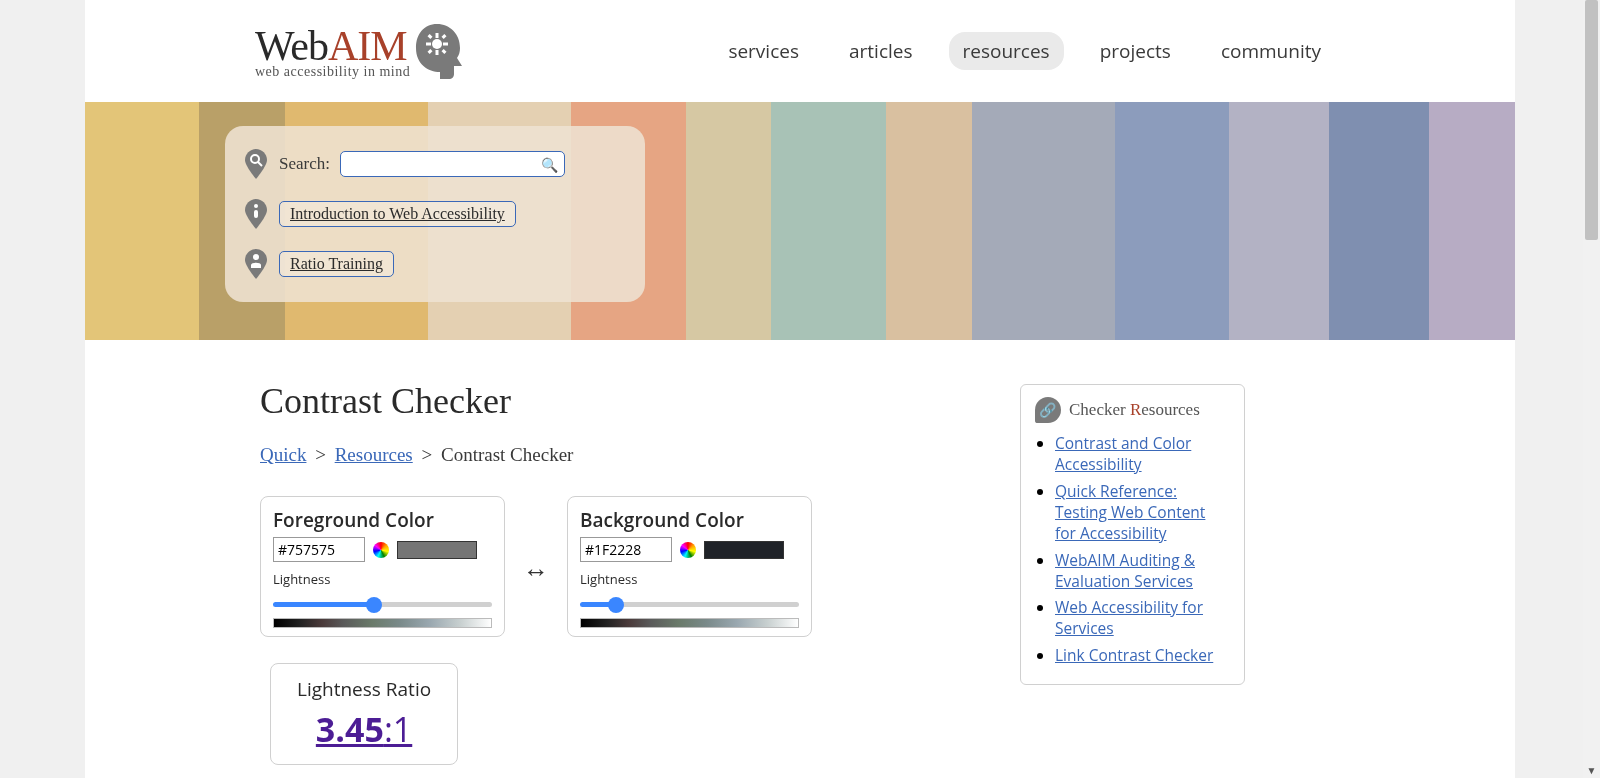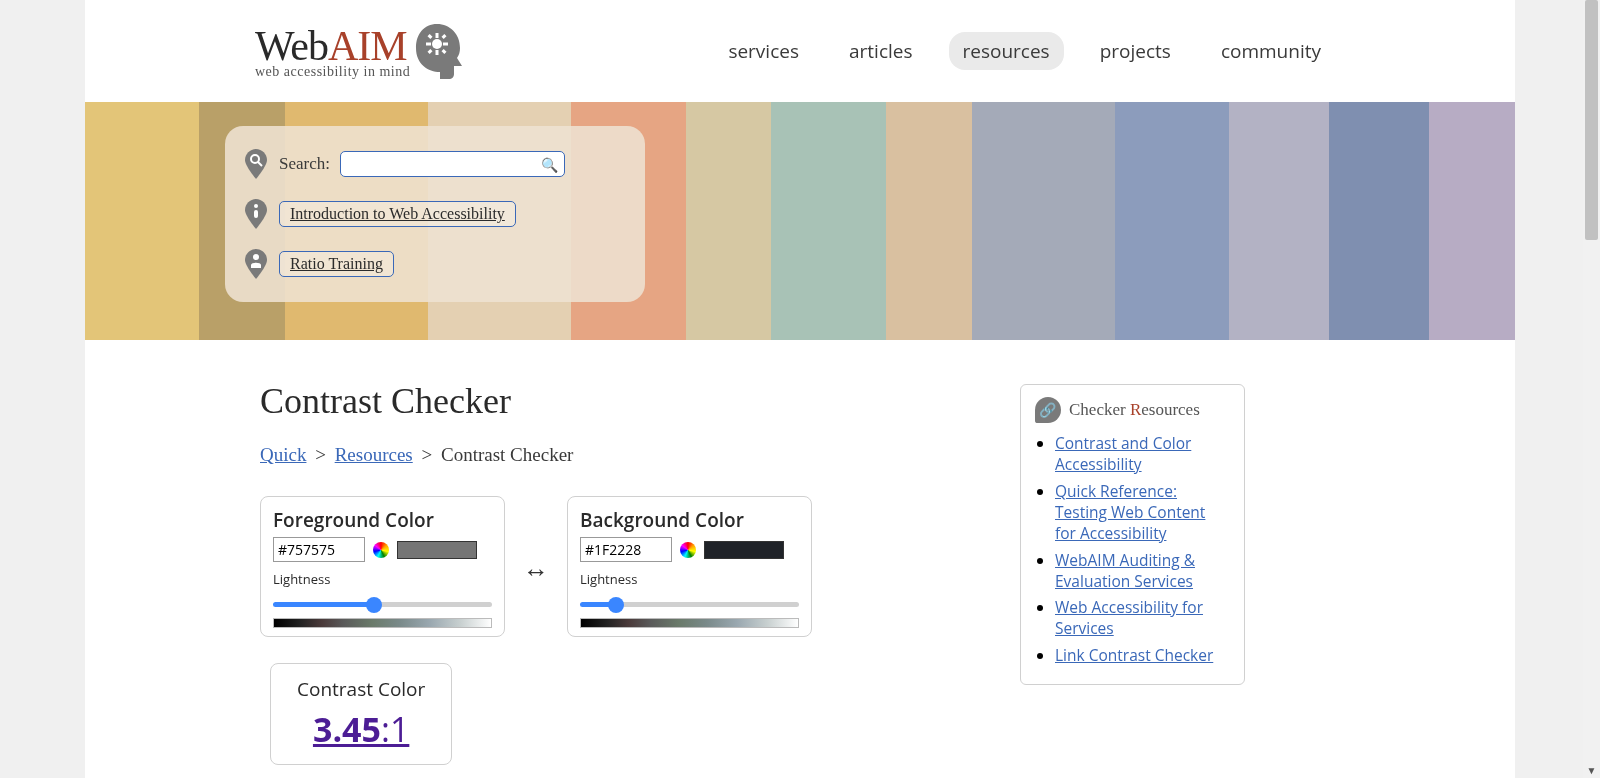--- a/index.html
+++ b/index.html
@@ -205,21 +205,21 @@
             <span class="picker-icon"></span>
             <span class="swatch" id="bg-swatch" style="background: rgb(31, 34, 40);"></span>
           </div>
           <div class="lbl-light">Lightness</div>
           <input type="range" class="slider" id="bg-slider" min="0" max="100" value="14" style="--pct: 14%;">
           <div class="gradbar"></div>
         </div>
       </div>
 
       <div class="ratio-card">
-        <div class="ratio-title">Contrast Color</div>
+        <div class="ratio-title">Lightness Ratio</div>
         <div class="ratio-val"><b>3.45</b><span>:1</span></div>
       </div>
       
     </main>
 
     <aside class="aside">
       <div class="aside-head">
         <span class="aside-icon">🔗</span>
         <span><span>Checker </span><span class="r">R</span><span>esources</span></span>
       </div>

